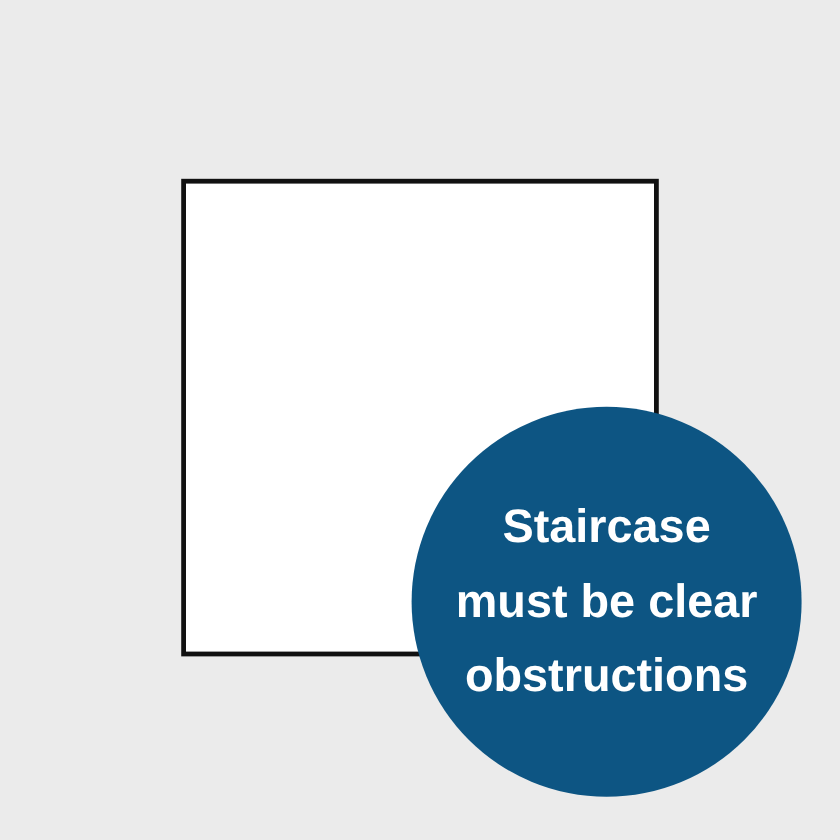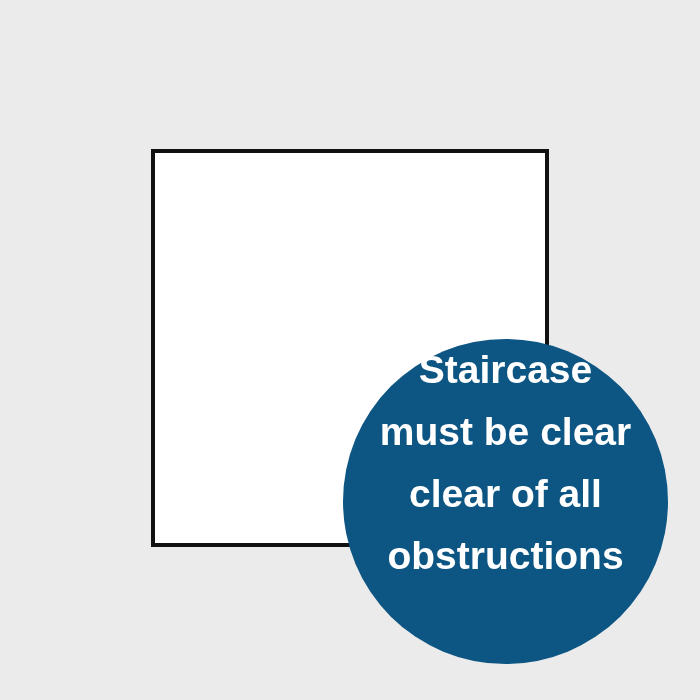--- a/index.html
+++ b/index.html
@@ -40,20 +40,21 @@
     left: 188px;
     top: 186px;
     width: 325px;
     height: 325px;
     background: #0d5583;
     border-radius: 50%;
     box-sizing: border-box;
     display: flex;
     flex-direction: column;
     align-items: center;
+    justify-content: center;
   }
 
   #sign-text {
     width: 100%;
     text-align: center;
     color: #ffffff;
     font-family: "Liberation Sans", sans-serif;
     font-weight: bold;
     font-size: 39px;
     line-height: 62px;
@@ -71,21 +72,20 @@
 
 <div id="sign-canvas">
 
   <div id="sign-plate">
 
     <div id="sign-disc">
 
       <div id="sign-text">
         <span class="sign-line">Staircase</span>
         <span class="sign-line">must be clear</span>
-        <span class="sign-line">clear of all</span>
         <span class="sign-line">obstructions</span>
       </div>
 
     </div>
 
   </div>
 
 </div>
 
 </body></html>

